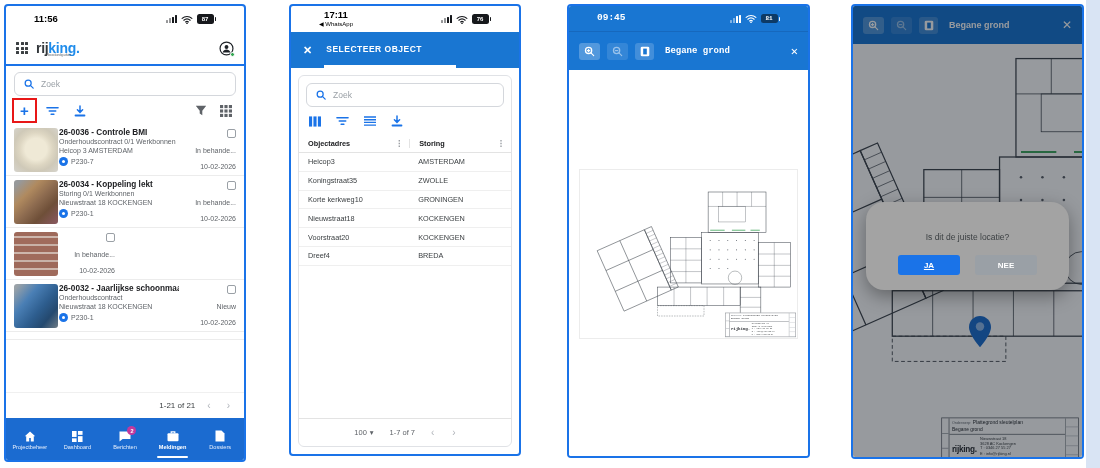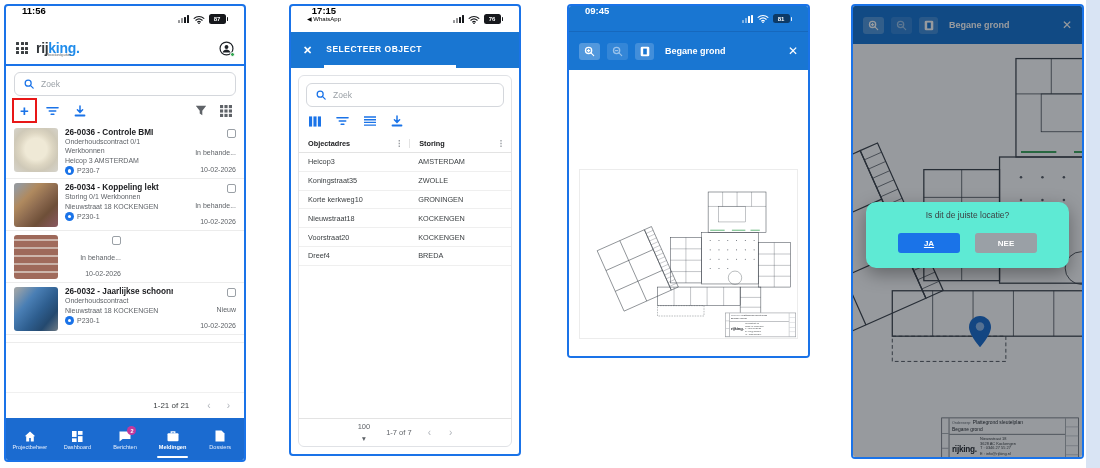--- a/index.html
+++ b/index.html
@@ -3,25 +3,25 @@
 <meta charset="utf-8">
 <style>
   * { margin:0; padding:0; box-sizing:border-box; }
   html,body { width:1100px; height:468px; background:#ffffff; font-family:"Liberation Sans", sans-serif; position:relative; overflow:hidden; }
 
   .page-edge { position:absolute; left:1086px; top:0; width:14px; height:468px; background:#d9e4f4; }
 
   .phone { position:absolute; top:4px; border:2px solid #1a73e8; border-radius:4px; background:#fff; overflow:hidden; display:flex; flex-direction:column; }
   #p1 { left:4px;   width:242px; height:458px; }
   #p2 { left:289px; width:232px; height:452px; }
-  #p3 { left:567px; width:243px; height:354px; }
+  #p3 { left:567px; width:243px; height:454px;font-family:Liberation Mono, monospace; }
   #p4 { left:851px; width:233px; height:455px; }
 
   
-  .sb { height:26px; flex:0 0 auto; display:flex; justify-content:space-between; padding:0 16px; font-size:9px; }
+  .sb { height:26px; flex:0 0 auto; display:flex; align-items:center; justify-content:space-between; padding:0 28px; font-size:9px; }
   .sb .sb-left { display:flex; flex-direction:column; align-items:center; line-height:1.1; }
   .sb .time { font-weight:bold; font-size:9.5px; }
   .sb .backapp { font-size:6px; align-self:flex-start; }
   .sb .sb-right { display:flex; align-items:center; gap:4px; }
   .sig { display:flex; align-items:flex-end; gap:1px; height:8px; }
   .sig i { display:block; width:2px; background:currentColor; border-radius:.5px; }
   .sig i:nth-child(1){height:3px;opacity:.45;} .sig i:nth-child(2){height:5px;opacity:.45;}
   .sig i:nth-child(3){height:6.5px;} .sig i:nth-child(4){height:8px;}
   .batt { display:flex; align-items:center; }
   .batt .cell { width:17px; height:9.5px; border-radius:2.5px; background:#16181c; color:#fff; font-size:6px; font-weight:bold; display:flex; align-items:center; justify-content:center; }
@@ -44,39 +44,39 @@
   .search input { border:0; outline:0; flex:1; font-size:8.5px; color:#333; font-family:inherit; background:transparent; }
   .search input::placeholder { color:#9aa0a6; }
 
   .tools { display:flex; align-items:center; gap:15px; padding:4px 12px 7px; flex:0 0 auto; }
   .plus-wrap { position:relative; width:13px; height:13px; display:flex; align-items:center; justify-content:center; }
   .plus-glyph { color:#1a73e8; font-size:15px; font-weight:bold; line-height:1; }
   .red-box { position:absolute; left:-6px; top:-6px; width:25px; height:25px; border:2.5px solid #e81717; }
   .tool-right { margin-left:auto; display:flex; gap:13px; align-items:center; }
 
   .wo-list { flex:1 1 auto; overflow:hidden; }
-  .wo-row { display:flex; gap:7px; padding:4px 8px 3px; border-bottom:1px solid #ececec; }
+  .wo-row { display:flex; gap:1px; padding:4px 8px 3px; border-bottom:1px solid #ececec; }
   .thumb { width:44px; height:44px; border-radius:3px; flex:0 0 auto; }
   .t1 { background:radial-gradient(circle at 50% 48%, #efe9d6 0 34%, #ddd6c2 52%, #cfc9b8 70%, #d6d4cd 100%); }
   .t2 { background:linear-gradient(155deg,#8a9292 12%,#5b6663 30%,#37a052 45%,#2f8745 62%,#5f6a66 78%,#474f4c); }
   .t3 { background:linear-gradient(135deg,#97999b 8%,#b08a5f 30%,#8c6a4f 52%,#6e4f38 72%,#85575a 95%); }
   .t4 { background:repeating-linear-gradient(0deg,#a06b5c 0 6px,#cdb6ac 6px 8px,#9e695a 8px 14px,#c8b1a7 14px 16px); }
   .t5 { background:linear-gradient(130deg,#9aa2a8 6%,#4a7fb5 32%,#2e5e8f 58%,#24496f 78%,#6e7b85); }
   .wo-main { flex:1 1 auto; min-width:0; }
   .wo-title { font-size:8.2px; font-weight:bold; color:#202124; white-space:nowrap; overflow:hidden; }
   .wo-sub { font-size:7px; color:#5f6368; line-height:1.35; }
   .wo-code { display:flex; align-items:center; gap:3px; margin-top:1px; }
   .pin-badge { width:9px; height:9px; border-radius:50%; background:#1a73e8; display:flex; align-items:center; justify-content:center; }
   .pin-badge i { width:3.5px; height:3.5px; border-radius:50%; background:#fff; display:block; }
   .code-txt { font-size:7px; color:#5f6368; }
   .wo-right { flex:0 0 56px; display:flex; flex-direction:column; align-items:flex-end; justify-content:space-between; padding:1px 0 2px; }
   .checkbox { width:9px; height:9px; border:1.2px solid #9aa0a6; border-radius:2px; }
   .wo-status, .wo-date { font-size:7px; color:#5f6368; }
 
-  .pag { flex:0 0 auto; height:26px; display:flex; align-items:center; justify-content:flex-end; gap:18px; padding:0 14px; font-size:8px; color:#3c4043; border-top:1px solid #f0f0f0; }
+  .pag { flex:0 0 auto; height:26px; display:flex; align-items:center; justify-content:flex-end; gap:12px; padding:0 14px; font-size:8px; color:#3c4043; border-top:1px solid #f0f0f0; }
   .pag .arrows { display:flex; gap:16px; color:#b0b4ba; font-size:10px; }
 
   .nav { flex:0 0 auto; height:42px; background:#1b6bd0; display:flex; }
   .nav-item { flex:1; display:flex; flex-direction:column; align-items:center; justify-content:center; gap:2px; color:#fff; position:relative; padding-top:2px; }
   .nav-item .lbl { font-size:5.6px; color:#e8f0fc; }
   .nav-item.active .lbl { color:#fff; font-weight:bold; }
   .nav-item.active::after { content:""; position:absolute; bottom:2px; left:18%; width:64%; height:2px; background:#fff; border-radius:1px; }
   .nav-ico { position:relative; width:13px; height:12px; display:flex; align-items:center; justify-content:center; }
   .badge { position:absolute; top:-4px; right:-5px; min-width:9px; height:9px; border-radius:5px; background:#c2399e; color:#fff; font-size:5.5px; font-weight:bold; display:flex; align-items:center; justify-content:center; }
 
@@ -88,21 +88,21 @@
   .card .search { margin:7px 7px 3px; }
   .tools2 { display:flex; align-items:center; gap:15px; padding:5px 10px 7px; }
   .thead { display:flex; padding:5px 0 4px; border-bottom:1px solid #e3e3e3; font-size:7.3px; font-weight:bold; color:#202124; }
   .th { display:flex; align-items:center; justify-content:space-between; padding:0 6px 0 9px; }
   .th:first-child { width:52%; } .th:last-child { width:48%; border-left:1px solid #e3e3e3; }
   .kebab { color:#8d9197; font-size:8px; }
   .trow { display:flex; border-bottom:1px solid #efefef; font-size:7.3px; color:#3c4043; }
   .td { padding:4.4px 6px 4.4px 9px; } .td:first-child { width:52%; } .td:last-child { width:48%; }
   .tfoot { margin-top:auto; border-top:1px solid #e3e3e3; height:28px; display:flex; align-items:center; justify-content:center; gap:16px; font-size:7.5px; color:#5f6368; }
   .tfoot .arrows { display:flex; gap:18px; color:#b0b4ba; font-size:10px; }
-  .psize { display:flex; align-items:center; gap:3px;flex-direction:column; }
+  .psize { display:flex; align-items:center; gap:3px; }
 
   
   .appbar3 { height:38px; flex:0 0 auto; background:#1976d2; color:#fff; display:flex; align-items:center; gap:7px; padding:0 10px; }
   .zbtn { width:21px; height:17px; border-radius:3px; background:rgba(255,255,255,.25); display:flex; align-items:center; justify-content:center; }
   .zbtn.dim { background:rgba(255,255,255,.12); } .zbtn.dim svg { opacity:.5; }
   .mapbtn { width:19px; height:17px; border-radius:3px; display:flex; align-items:center; justify-content:center; background:rgba(255,255,255,.18); }
   .fp-title { font-size:9px; font-weight:bold; margin-left:4px; }
   .appbar3 .xbtn { margin-left:auto; font-weight:normal; font-size:12px; }
 
   .plan-area { position:relative; flex:1 1 auto; background:#fff; overflow:hidden; }
@@ -123,21 +123,21 @@
   .tb-logo { font-size:10px; font-weight:bold; letter-spacing:-.3px; align-self:center; }
   .tb-addr { font-size:4.8px; line-height:1.3; color:#3c4043; }
   .tb-right { width:16px; border-left:1px solid #9ba0a6; display:flex; flex-direction:column; }
   .tb-right i { flex:1; border-bottom:1px solid #c2c6cb; }
   #p3 .tb { right:1px; bottom:1px; transform:scale(.42); transform-origin:bottom right; }
   #p4 .tb { right:3px; bottom:-8px; transform:scale(.82); transform-origin:bottom right; }
 
   .map-pin { position:absolute; left:116px; top:272px; width:22px; }
 
   .dim-overlay { position:absolute; inset:0; background:rgba(8,14,24,.42); z-index:5; }
-  .dialog { position:absolute; left:13px; right:13px; top:196px; z-index:6; background:#5eead4; border-radius:10px; box-shadow:0 6px 18px rgba(0,0,0,.35); padding:8px 10px 15px; text-align:center; }
+  .dialog { position:absolute; left:13px; right:13px; top:196px; z-index:6; background:#a3a3a3; border-radius:18px; box-shadow:0 6px 18px rgba(0,0,0,.35); padding:30px 10px 15px; text-align:center; }
   .dlg-msg { font-size:8.5px; color:#3c4043; margin-bottom:13px; }
   .dlg-btns { display:flex; justify-content:center; gap:15px; }
   .btn { width:62px; height:20px; border:0; border-radius:3px; color:#fff; font-size:8px; font-weight:bold; font-family:inherit; display:flex; align-items:center; justify-content:center; }
   .btn-ja { background:#1a73e8;text-decoration:underline; } .btn-nee { background:#9aa0a6; }
 </style>
 </head>
 <body>
 
 <div class="page-edge"></div>
 
@@ -364,21 +364,21 @@
           </svg>
         </span>
       <span class="lbl">Dossiers</span>
     </div>
   </div>
 </div>
 
 <div class="phone" id="p2">
   <div class="sb">
     <div class="sb-left">
-      <span class="time">17:15</span>
+      <span class="time">17:11</span>
       <span class="backapp"><span>◀</span> <span>WhatsApp</span></span>
     </div>
     <div class="sb-right" style="color:#16181c;">
       <span class="sig">
           <i></i>
           <i></i>
           <i></i>
           <i></i>
         </span>
       <svg width="12" height="9" viewBox="0 0 16 12">

